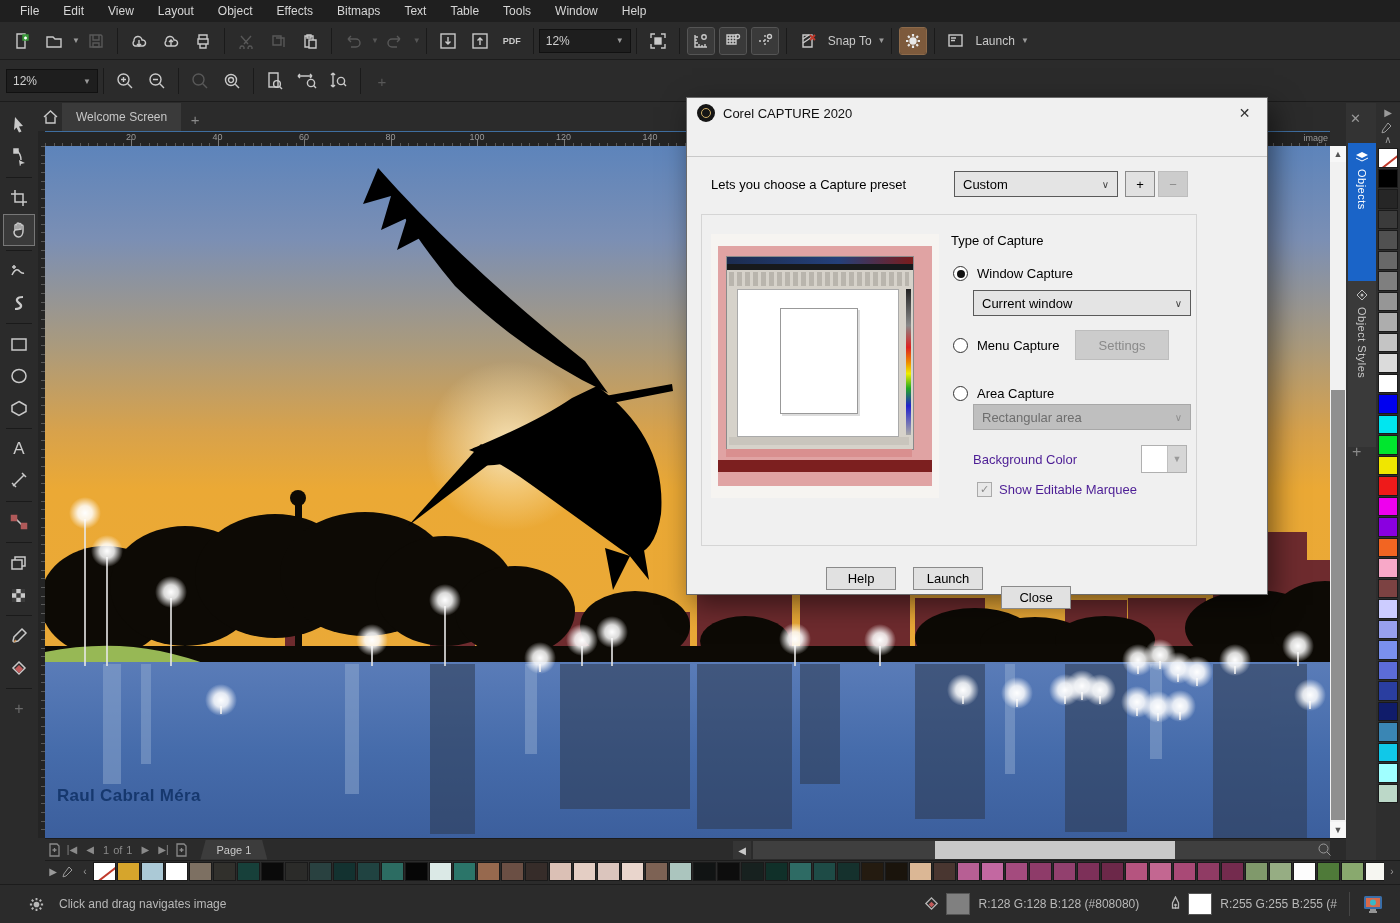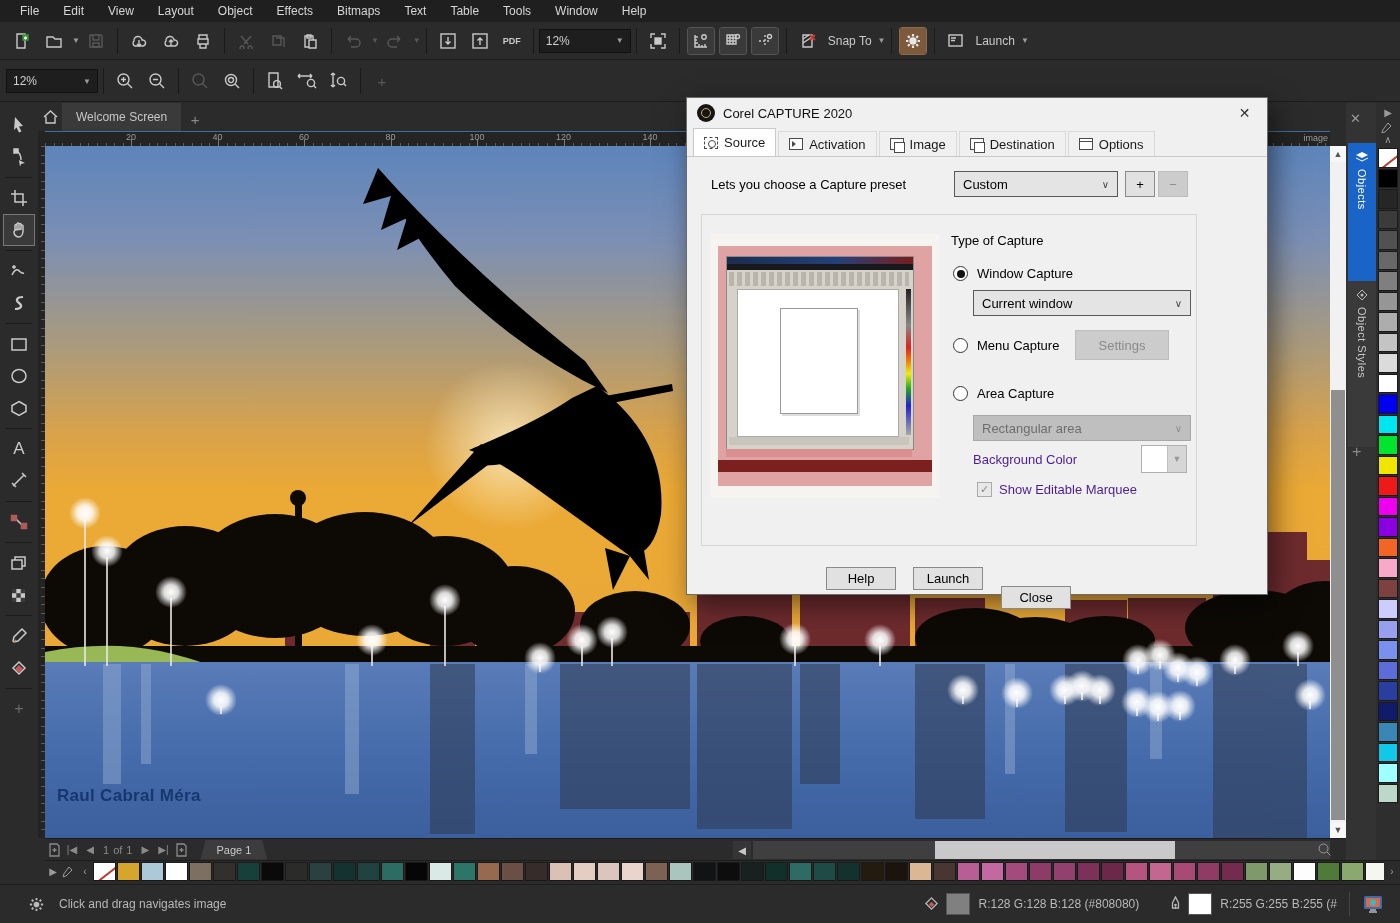--- a/index.html
+++ b/index.html
@@ -856,42 +856,20 @@
         </svg>
       </span>
   </div>
 
   <div class="abs" id="dialog">
     <div id="dlg-title">
       <span id="dlg-icon"></span>
       <span class="txt">Corel CAPTURE 2020</span>
     </div>
     <span id="dlg-close">✕</span>
-    <div id="dlg-tabs">
-        <div class="dtab active">
-          <span class="ti ti0"></span>
-          <span>Source</span>
-        </div>
-        <div class="dtab">
-          <span class="ti ti1"></span>
-          <span>Activation</span>
-        </div>
-        <div class="dtab">
-          <span class="ti ti2"></span>
-          <span>Image</span>
-        </div>
-        <div class="dtab">
-          <span class="ti ti3"></span>
-          <span>Destination</span>
-        </div>
-        <div class="dtab">
-          <span class="ti ti4"></span>
-          <span>Options</span>
-        </div>
-      </div>
     <div id="dlg-body-line"></div>
 
     <span class="dlg-label" style="left:24px;top:79px;">Lets you choose a Capture preset</span>
     <div class="wcombo" style="left:267px;top:73px;width:164px;align-items:center;">
       <span>Custom</span>
         <span class="chev">∨</span>
     </div>
     <div class="wbtn" style="left:438px;top:73px;width:30px;height:26px;">+</div>
     <div class="wbtn dis" style="left:471px;top:73px;width:30px;height:26px;">−</div>
 
@@ -922,21 +900,21 @@
       <span>Current window</span>
         <span class="chev">∨</span>
     </div>
 
     <span class="radio" style="left:266px;top:240px;"></span>
     <span class="dlg-label" style="left:290px;top:240px;">Menu Capture</span>
     <div class="wbtn dis" style="left:388px;top:232px;width:94px;height:30px;">Settings</div>
 
     <span class="radio" style="left:266px;top:288px;"></span>
     <span class="dlg-label" style="left:290px;top:288px;">Area Capture</span>
-    <div class="wcombo dis" style="left:286px;top:317px;width:218px;">
+    <div class="wcombo dis" style="left:286px;top:306px;width:218px;">
       <span>Rectangular area</span>
         <span class="chev">∨</span>
     </div>
 
     <span class="dlg-label dis" style="left:286px;top:354px;">Background Color</span>
     <div id="bgswatch">
         <span class="well"></span>
         <span class="ddp">▼</span>
       </div>
 

